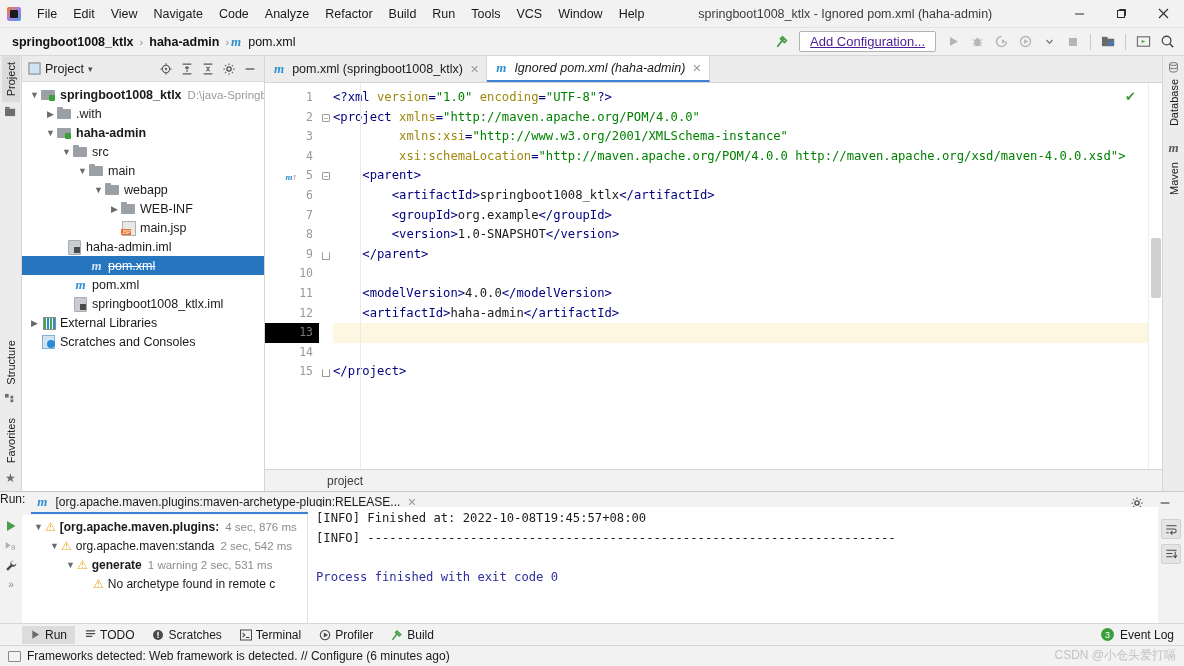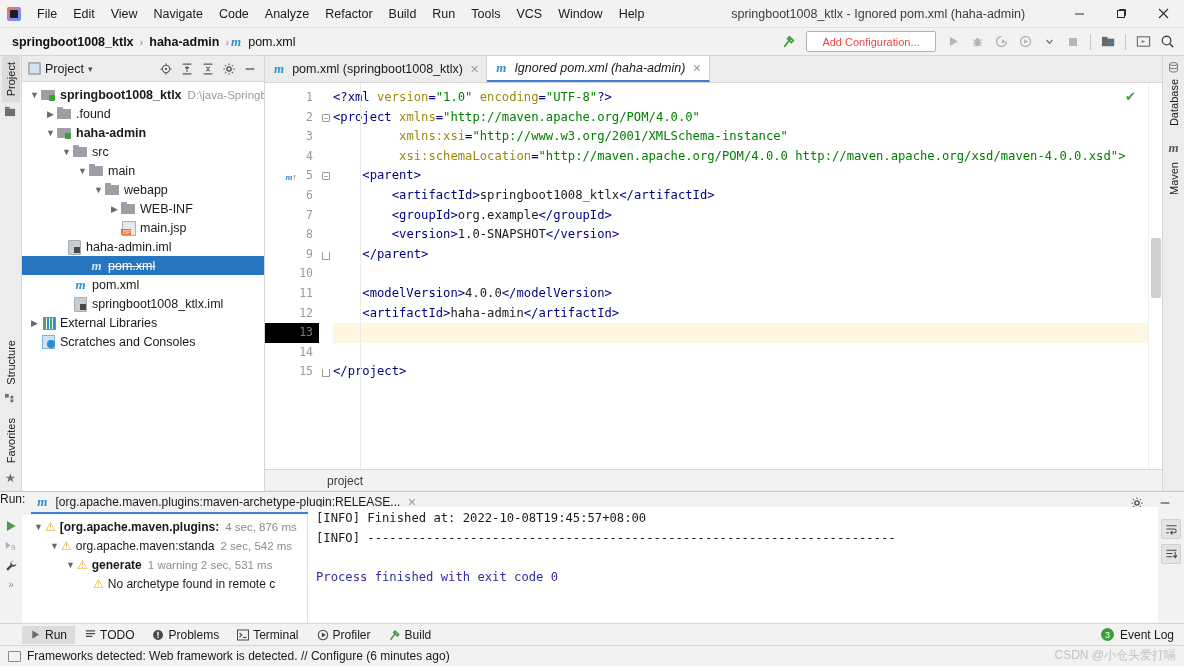--- a/index.html
+++ b/index.html
@@ -27,21 +27,21 @@
   .ij-logo::after {
     content: ""; position: absolute; left: 3px; top: 3px; width: 8px; height: 8px;
     background: #1c1c1c; border-radius: 1px;
   }
   .menu { display: flex; align-items: center; gap: 0; }
   .menu-item {
     padding: 3px 8px; font-size: 12.5px; color: #1a1a1a; white-space: nowrap;
     line-height: 16px; cursor: default;
   }
   .title-text {
-    flex: 1; text-align: center; padding-left: 46px;
+    flex: 1; text-align: left; padding-left: 46px;
     font-size: 12.5px; color: #3c3c3c; white-space: nowrap; overflow: hidden;
   }
   .win-btns { display: flex; align-items: center; }
   .win-btn {
     width: 42px; height: 28px; display: flex; align-items: center; justify-content: center;
     color: #2b2b2b;
   }
 
   
   .navbar {
@@ -57,22 +57,22 @@
     font-family: "Liberation Serif", serif; margin-right: 3px;
   }
   .nav-right { margin-left: auto; display: flex; align-items: center; gap: 2px; padding-right: 6px; }
   .tool-ico {
     width: 22px; height: 22px; display: flex; align-items: center; justify-content: center;
     color: #9a9a9a;
   }
   .tool-ico.active { color: #3c3c3c; }
   .add-config {
     height: 21px; min-width: 130px; border: 1px solid #b3b3b3; background: #fff;
-    border-radius: 2px; font-size: 11px; display: flex; align-items: center;
-    justify-content: center; padding: 0 10px; color: #ef4444; margin: 0 4px;
+    border-radius: 2px; font-size: 13px; display: flex; align-items: center;
+    justify-content: center; padding: 0 10px; color: #4c1d95; margin: 0 4px; text-decoration: underline;
   }
   .vsep { width: 1px; height: 16px; background: #c8c8c8; margin: 0 4px; }
 
   
   .body { flex: 1 1 auto; display: flex; min-height: 0; }
 
   
   .vstripe {
     width: 22px; flex: 0 0 22px; background: #ececec; border-right: 1px solid #d6d6d6;
     display: flex; flex-direction: column; align-items: center; position: relative;
@@ -462,21 +462,21 @@
       <div class="tree">
           <div class="node" style="padding-left: 6px;">
             <span class="twisty">▼</span>
             <span class="ico folder mod"></span>
             <span class="n-label bold">springboot1008_ktlx</span>
             <span class="n-sub">D:\java-Springbo</span>
           </div>
           <div class="node" style="padding-left: 22px;">
             <span class="twisty">▶</span>
             <span class="ico folder"></span>
-            <span class="n-label">.found</span>
+            <span class="n-label">.with</span>
           </div>
           <div class="node" style="padding-left: 22px;">
             <span class="twisty">▼</span>
             <span class="ico folder mod"></span>
             <span class="n-label bold">haha-admin</span>
           </div>
           <div class="node" style="padding-left: 38px;">
             <span class="twisty">▼</span>
             <span class="ico folder"></span>
             <span class="n-label">src</span>
@@ -737,21 +737,21 @@
         <span>TODO</span>
       </div>
       <div class="sb-item">
         <span>
           <svg width="12" height="12" viewBox="0 0 12 12">
             <circle cx="6" cy="6" r="5" fill="#4a4a4a"></circle>
             <rect x="5.3" y="2.8" width="1.4" height="4" fill="#fff"></rect>
             <rect x="5.3" y="7.6" width="1.4" height="1.4" fill="#fff"></rect>
           </svg>
         </span>
-        <span>Problems</span>
+        <span>Scratches</span>
       </div>
       <div class="sb-item">
         <span>
           <svg width="12" height="12" viewBox="0 0 12 12">
             <rect x="0.5" y="1" width="11" height="10" fill="none" stroke="#4a4a4a" stroke-width="1"></rect>
             <path d="M2.5 3.8 L4.8 6 L2.5 8.2" stroke="#4a4a4a" stroke-width="1.1" fill="none"></path>
             <path d="M6 8.5 H9.5" stroke="#4a4a4a" stroke-width="1.1"></path>
           </svg>
         </span>
         <span>Terminal</span>

